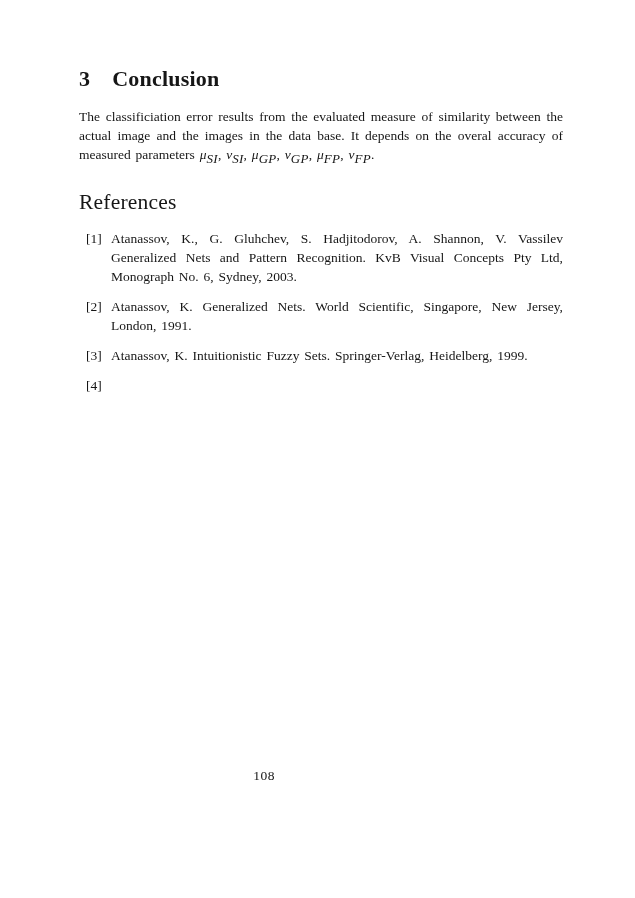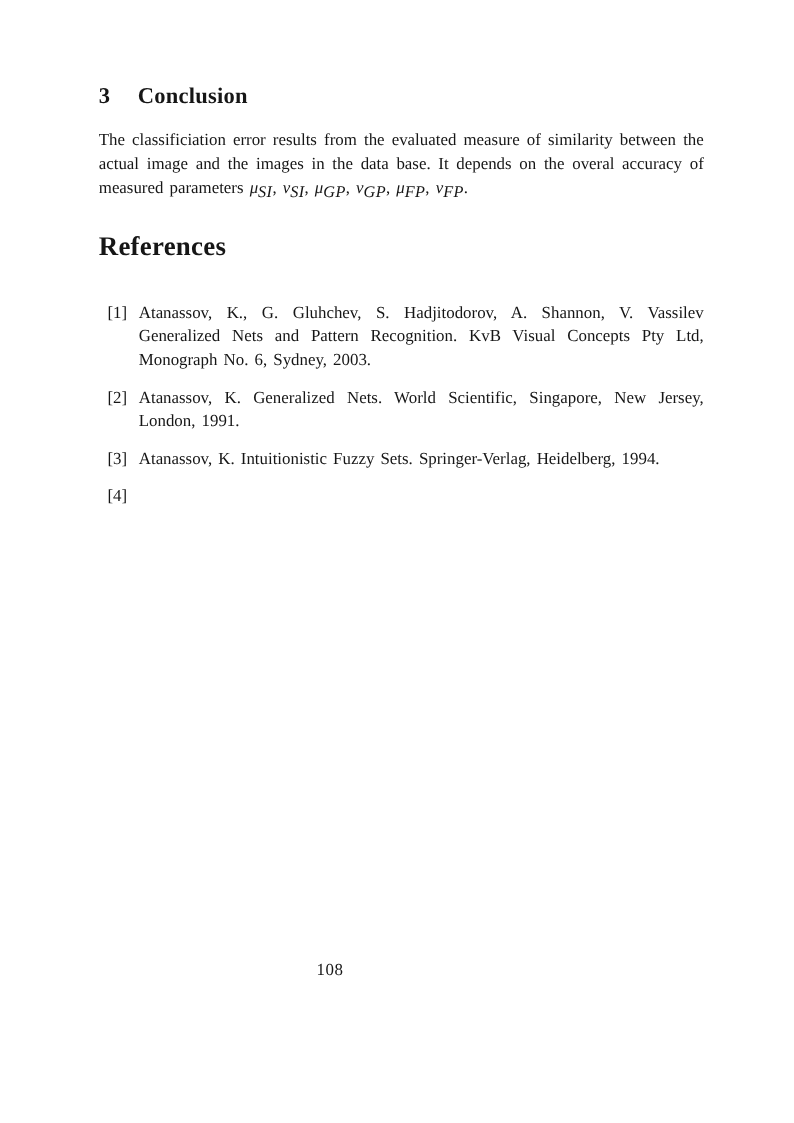--- a/index.html
+++ b/index.html
@@ -16,21 +16,21 @@
     color: #161616;
     overflow: hidden;
   }
   .content {
     position: absolute;
     left: 79px;
     top: 66px;
     width: 484px;
   }
   .section-heading {
-    font-size: 18px;
+    font-size: 22px;
     font-weight: bold;
     letter-spacing: 0.2px;
     margin: 0 0 15px 0;
   }
   .section-heading .sec-num {
     display: inline-block;
     margin-right: 22px;
   }
   .body-para {
     margin: 0;
@@ -44,22 +44,22 @@
     font-style: italic;
   }
   .math-param sub {
     font-style: italic;
     font-size: 13px;
     line-height: 0;
     letter-spacing: 0.3px;
   }
   .references-heading {
     font-size: 21.5px;
-    font-weight: bold;
-    margin: 26px 0 30px 0;
+    font-weight: normal;
+    margin: 26px 0 14px 0;
     letter-spacing: 0.2px;
   }
   .ref-list {
     margin: 0;
     padding: 0;
     list-style: none;
   }
   .ref-item {
     position: relative;
     padding-left: 32px;
@@ -105,21 +105,21 @@
       <li class="ref-item">
         <span class="ref-label">[1]</span>
         <span>Atanassov, K., G. Gluhchev, S. Hadjitodorov, A. Shannon, V. Vassilev Generalized Nets and Pattern Recognition. KvB Visual Concepts Pty Ltd, Monograph No. 6, Sydney, 2003.</span>
       </li>
       <li class="ref-item">
         <span class="ref-label">[2]</span>
         <span>Atanassov, K. Generalized Nets. World Scientific, Singapore, New Jersey, London, 1991.</span>
       </li>
       <li class="ref-item">
         <span class="ref-label">[3]</span>
-        <span>Atanassov, K. Intuitionistic Fuzzy Sets. Springer-Verlag, Heidelberg, 1994.</span>
+        <span>Atanassov, K. Intuitionistic Fuzzy Sets. Springer-Verlag, Heidelberg, 1999.</span>
       </li>
       <li class="ref-item">
         <span class="ref-label">[4]</span>
       </li>
     </ul>
 
   </div>
 
   <div class="page-number">108</div>
 </div>

